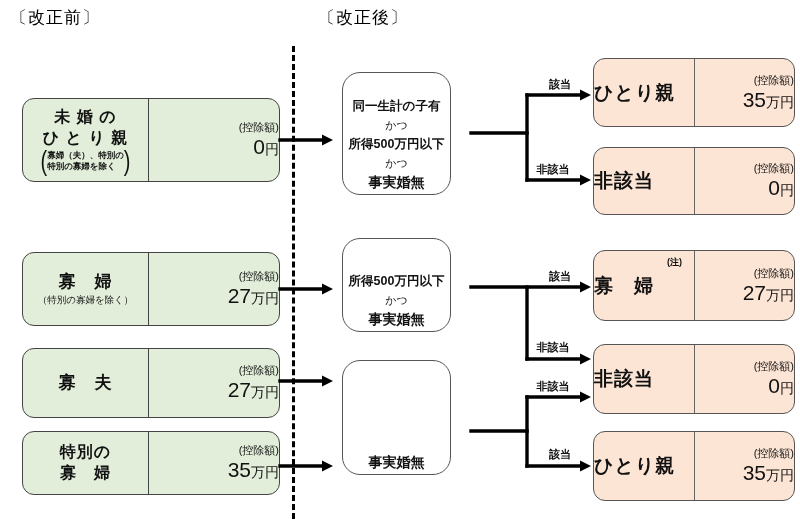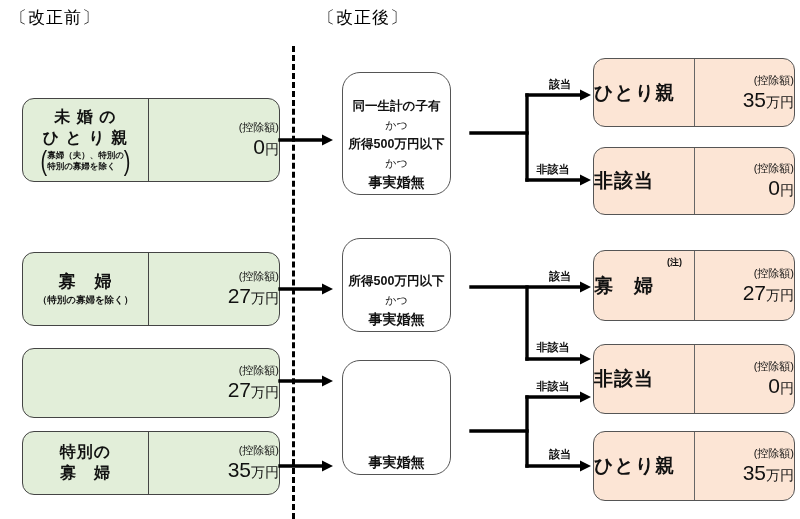--- a/index.html
+++ b/index.html
@@ -16,21 +16,21 @@
     border-left:3px dashed #000;}
 
   
   .gbox{position:absolute;left:22px;width:258px;background:var(--green,#e2eed9);
     border:1.6px solid #444;border-radius:12px;display:flex;box-sizing:border-box;}
   .gbox .cell-l{width:125px;border-right:1.6px solid #444;display:flex;
     flex-direction:column;align-items:center;justify-content:center;}
   .cell-r{flex:1;display:flex;flex-direction:column;align-items:flex-end;justify-content:center;}
   .gtitle{font-weight:bold;font-size:16px;line-height:1.3;text-align:center;letter-spacing:1px;}
   .note{font-size:8.5px;font-weight:bold;line-height:1.35;white-space:nowrap;}
-  .note-single{font-size:9.5px;font-weight:bold;margin-top:1px;white-space:nowrap;}
+  .note-single{font-size:9.5px;font-weight:normal;margin-top:1px;white-space:nowrap;}
   .note-bracket{display:flex;align-items:center;margin-top:1px;}
   .paren{font-size:20px;font-weight:400;transform:scaleY(1.35);line-height:1;}
   .amt-label{font-size:11px;}
   .amt{font-size:21px;line-height:1.15;}
   .amt .unit{font-size:14px;}
 
   
   .wbox{position:absolute;left:334px;width:109px;background:#fff;
     border:1.7px solid #555;border-radius:18px;display:flex;flex-direction:column;
     align-items:center;justify-content:flex-end;text-align:center;box-sizing:border-box;margin-left:8px;}
@@ -83,20 +83,23 @@
     <div class="gtitle" style="font-size:17px">寡　婦</div>
     <div class="note-single">（特別の寡婦を除く）</div>
   </div>
   <div class="cell-r">
     <div class="amt-label">(控除額)</div>
     <div class="amt"><span>27</span><span class="unit">万円</span></div>
   </div>
 </div>
 
 <div class="gbox" style="top:348px;height:70px">
+  <div class="cell-l">
+    <div class="gtitle" style="font-size:17px">寡　夫</div>
+  </div>
   <div class="cell-r">
     <div class="amt-label">(控除額)</div>
     <div class="amt"><span>27</span><span class="unit">万円</span></div>
   </div>
 </div>
 
 <div class="gbox" style="top:431px;height:64px">
   <div class="cell-l">
     <div class="gtitle">
       <div>特別の</div>

